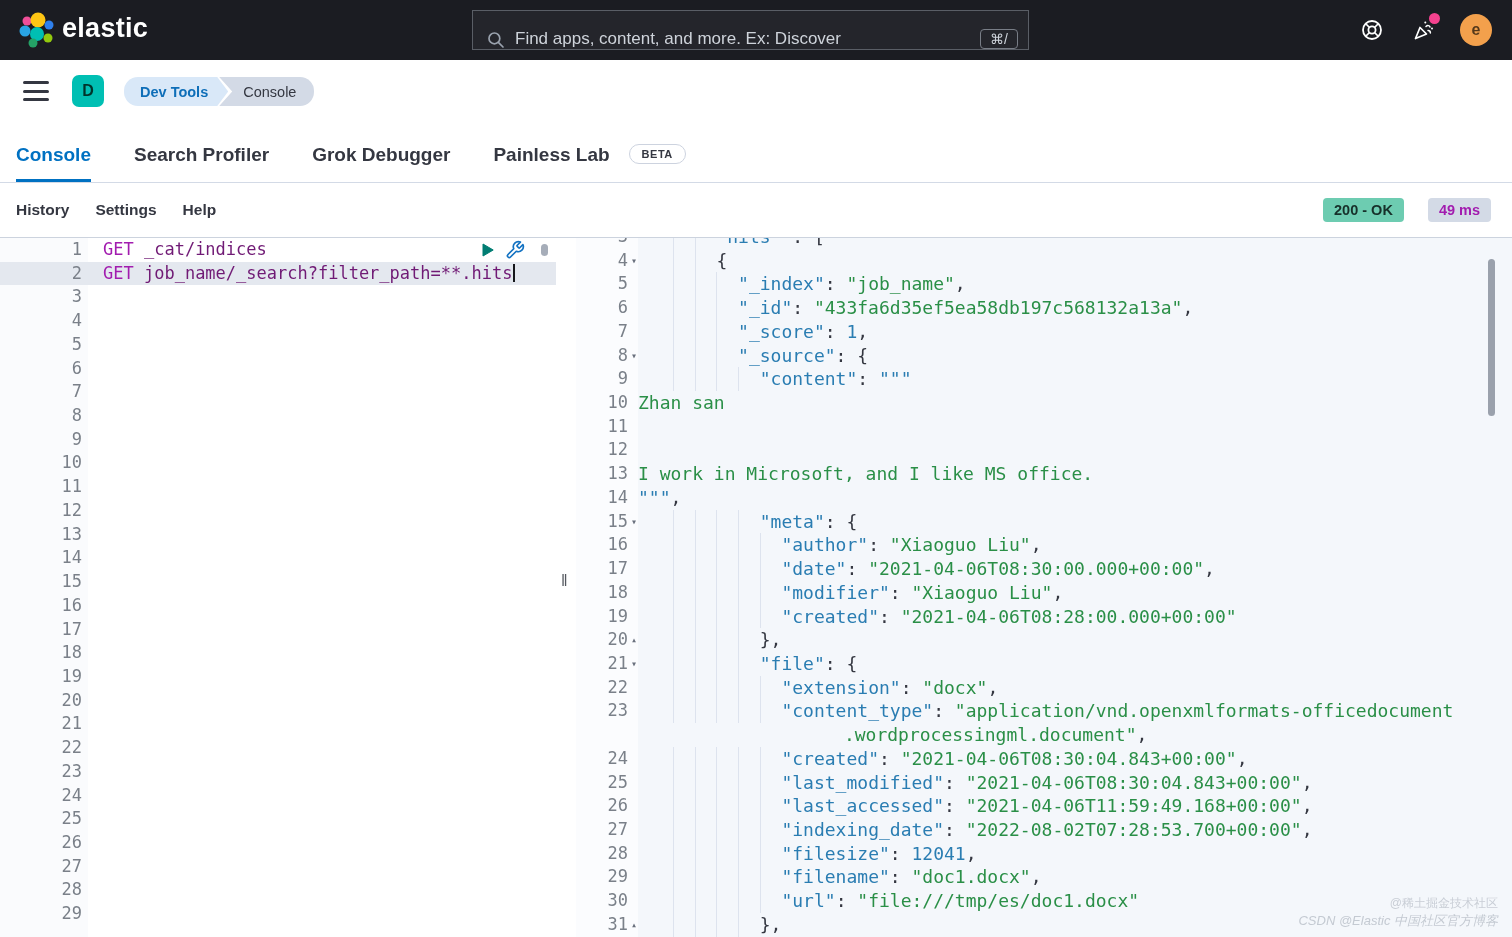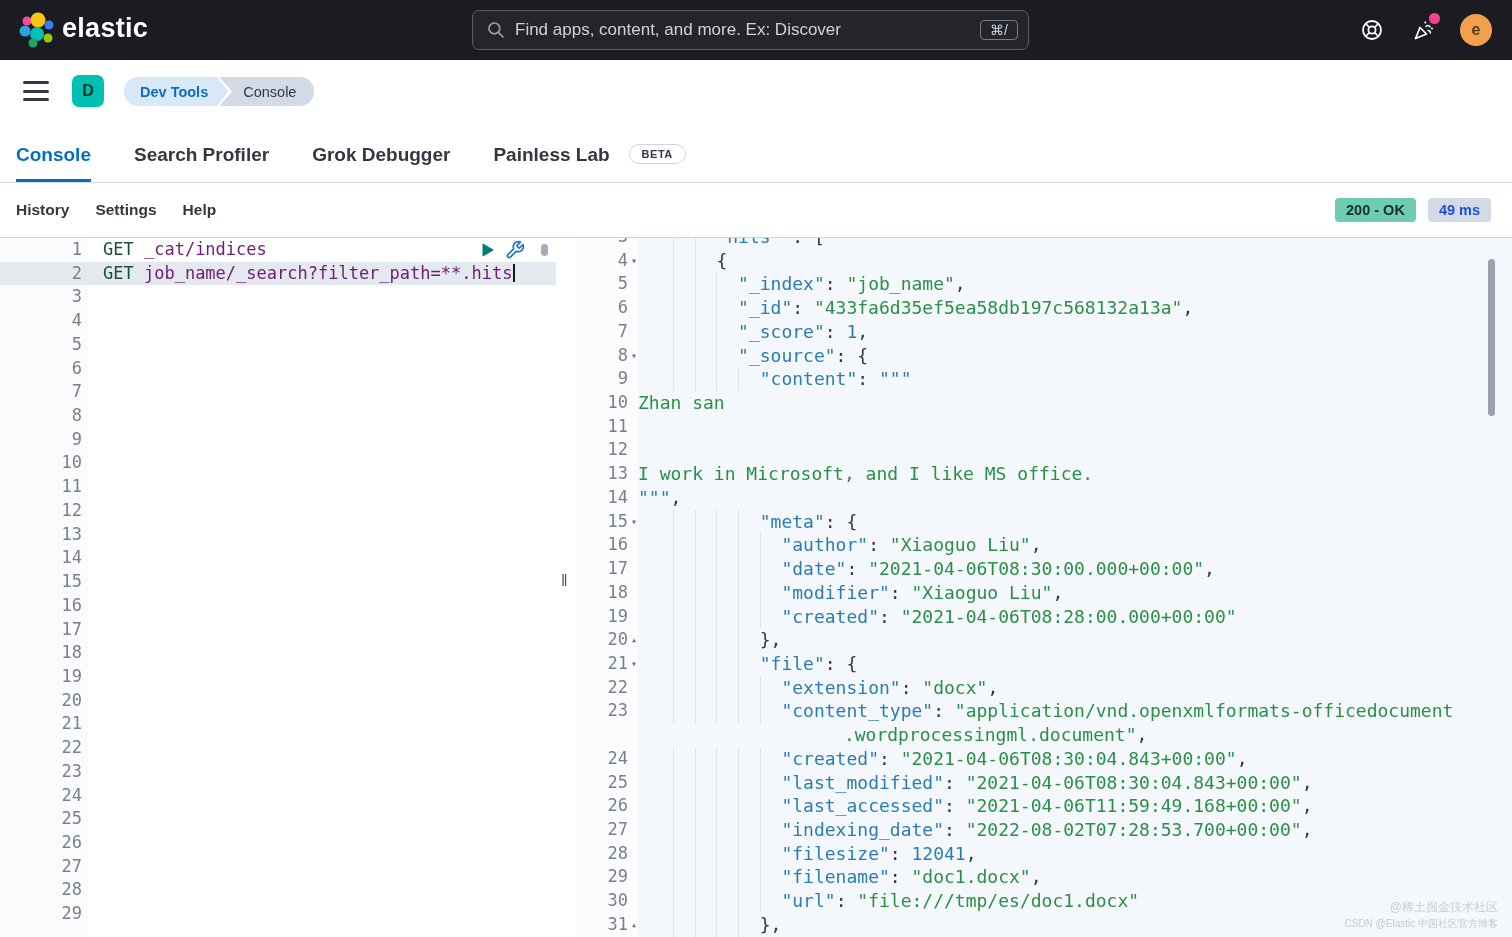--- a/index.html
+++ b/index.html
@@ -4,21 +4,21 @@
 <style>
   * { margin:0; padding:0; box-sizing:border-box; }
   html,body { width:1512px; height:937px; overflow:hidden; background:#fff;
     font-family:"Liberation Sans", sans-serif; position:relative; }
 
   
   .hdr { position:absolute; top:0; left:0; right:0; height:60px; background:#1b1c22; }
   .logo { position:absolute; left:14px; top:10px; width:44px; height:40px; }
   .brand { position:absolute; left:62px; top:13px; color:#fff; font-size:27px; font-weight:600; letter-spacing:.3px; }
   .search { position:absolute; left:472px; top:10px; width:557px; height:40px; background:#24252b;
-    border:1px solid #5a5e66; border-radius:7px; display:flex; align-items:center; padding:0 10px 0 14px; }
+    border:1px solid #5a5e66; border-radius:0; display:flex; align-items:flex-end; padding:0 10px 0 14px; }
   .search .ph { color:#ced3da; font-size:17px; margin-left:10px; flex:1; }
   .kbd { border:1px solid #787d86; border-radius:4px; padding:1px 9px; color:#ced3da; font-size:14px; }
   .hicon { position:absolute; top:18px; width:24px; height:24px; }
   .help-ic { left:1360px; }
   .news-ic { left:1412px; }
   .newsdot { position:absolute; left:1429px; top:13px; width:11px; height:11px; border-radius:50%; background:#f5428f; }
   .avatar { position:absolute; left:1460px; top:14px; width:32px; height:32px; border-radius:50%;
     background:#f3a04c; color:rgba(0,0,0,.65); font-size:16px; font-weight:600;
     display:flex; align-items:center; justify-content:center; }
 
@@ -45,36 +45,36 @@
   .tab { font-size:19px; font-weight:700; color:#343741; padding-bottom:16px; cursor:pointer; }
   .tab.active { color:#0071c2; border-bottom:3px solid #0071c2; padding-bottom:13px; }
   .beta { margin-left:19px; border:1px solid #cdd3df; border-radius:12px; padding:3px 12px;
     font-size:11px; font-weight:600; letter-spacing:.5px; color:#343741; background:#fff;
     position:relative; top:-3px; }
 
   
   .subnav { position:absolute; top:183px; left:0; right:0; height:54px; display:flex;
     align-items:center; padding-left:16px; gap:26px;text-align:right; }
   .snitem { font-size:15.5px; font-weight:700; color:#343741; cursor:pointer; }
-  .badges { margin-left:auto; margin-right:21px; display:flex; gap:12px; }
+  .badges { margin-left:auto; margin-right:21px; display:flex; gap:24px; }
   .badge { border-radius:4px; padding:4px 11px; font-size:14.5px; font-weight:700; color:#17302a; }
   .badge.ok { background:#6dccb1; }
-  .badge.ms { background:#d3dae6; color:#1d4ed8; }
+  .badge.ms { background:#d3dae6; color:#a21caf; }
 
   
   .main { position:absolute; top:237px; left:0; right:0; bottom:0; border-top:1px solid #ccd3de; }
 
   .editor { position:absolute; left:0; top:0; width:556px; height:100%; background:#fff; overflow:hidden; }
   .egutterbg { position:absolute; left:0; top:0; width:88px; height:100%; background:#fafbfd; }
   .erow { position:relative; display:flex; height:23.72px; line-height:23.72px;
     font-family:"DejaVu Sans Mono", monospace; font-size:17px; }
   .erow.sel { background:#e4e8ef; }
   .eln { flex:0 0 88px; padding-right:6px; text-align:right; color:#7a8089; font-size:17px; }
   .ecode { margin-left:15px; white-space:pre; }
-  .tm { color:#14532d; } .tu { color:#701a75; }
+  .tm { color:#a21caf; } .tu { color:#701a75; }
   .cursor { display:inline-block; width:2px; height:18px; background:#16171b; margin-left:1px; vertical-align:-3px; }
   .edit-actions { position:absolute; left:480px; top:2px; display:flex; align-items:center; gap:9px; }
   .gripdot { position:absolute; left:541px; top:6px; width:7px; height:12px; border-radius:4px; background:#a6adb9; }
 
   .split { position:absolute; left:556px; top:0; width:20px; height:100%; background:#fff; cursor:col-resize; }
   .split .grip { position:absolute; top:334px; left:5px; color:#53575f; font-size:16px; }
 
   .resp { position:absolute; left:576px; top:0; right:0; height:100%; background:#f4f7fb; overflow:hidden; }
   .rgutterbg { position:absolute; left:0; top:0; width:62px; height:100%; background:#fbfcfe; }
   #resp-lines { position:relative; margin-top:-13px; }
@@ -84,21 +84,21 @@
   .rfold { flex:0 0 10px; font-size:10px; color:#69707d; text-align:center; line-height:23.72px; padding-left:2px; }
   .rcode { flex:1; display:flex; white-space:pre; }
   .gpad { flex:0 0 35px; }
   .guide { flex:0 0 21.7px; border-left:1px solid #dde3ee; }
   .tk { color:#2a7db2; } .ts { color:#2a8f47; } .tn { color:#2a7db2; } .tp { color:#343741; }
 
   .vscroll { position:absolute; right:17px; top:21px; width:7px; height:157px; background:#9aa1ac; border-radius:4px; }
 
   .wm { position:absolute; right:14px; bottom:6px; text-align:right; color:#c9ced6; line-height:1.45; }
   .wm1 { font-size:12px; font-weight:500; }
-  .wm2 { font-size:10px; color:#c4cad2; }
+  .wm2 { font-size:13px; color:#c4cad2;font-style:italic; }
 </style>
 </head>
 <body>
 
 <div class="hdr">
   <svg class="logo" viewBox="0 0 44 40">
     <circle cx="13" cy="11" r="4.5" fill="#f04e98"></circle>
     <circle cx="24" cy="10" r="7.5" fill="#fec514"></circle>
     <circle cx="35" cy="15" r="4.5" fill="#2f80ed"></circle>
     <circle cx="11" cy="21" r="5.5" fill="#29a3e3"></circle>

